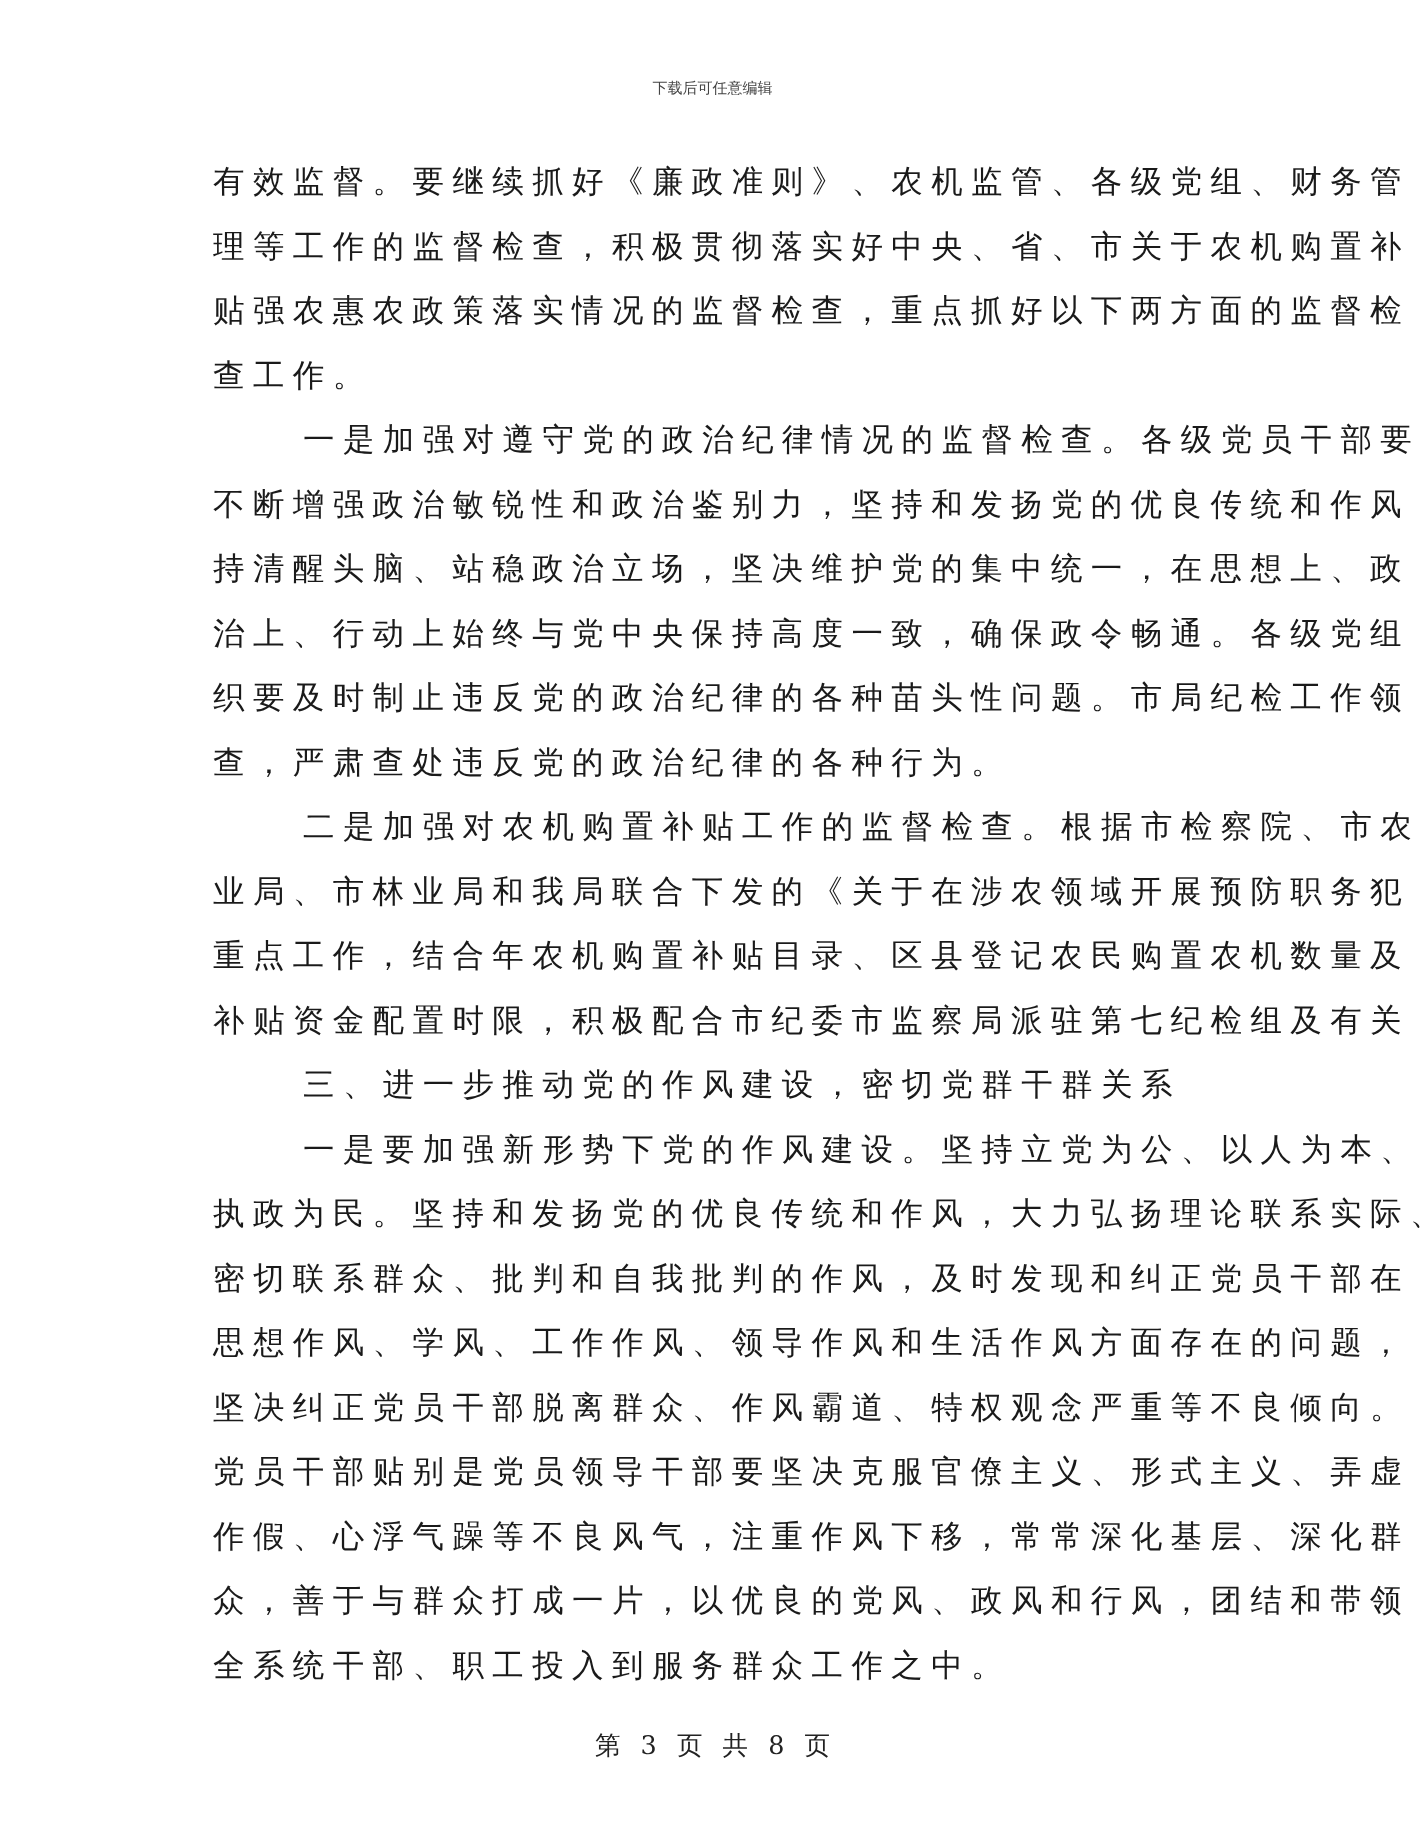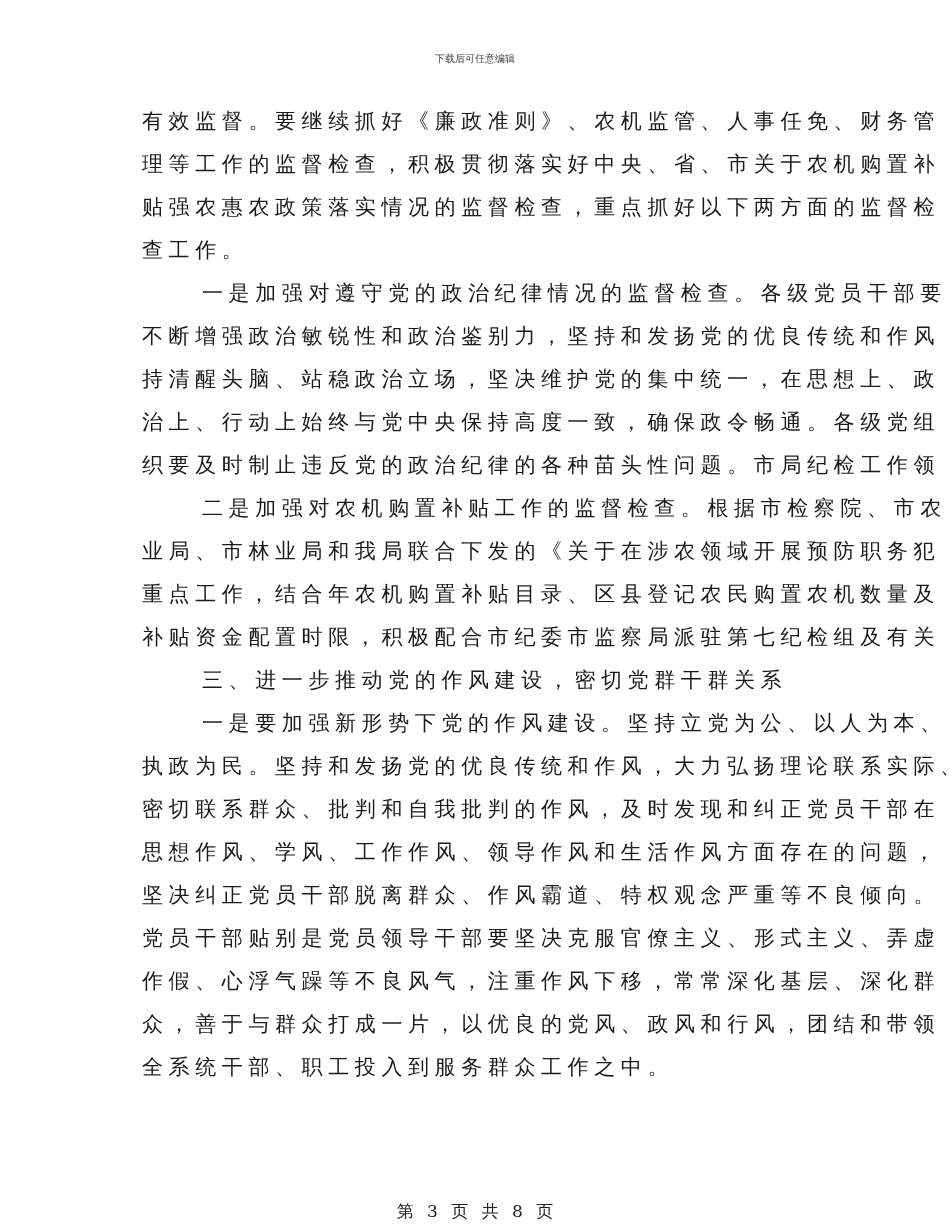--- a/index.html
+++ b/index.html
@@ -5,37 +5,38 @@
     html, body { margin: 0; padding: 0; background: #ffffff; }
     body { width: 950px; height: 1230px; position: relative; overflow: hidden;
            font-family: "DejaVu Serif", "Liberation Serif", serif; color: #1a1a1a; }
     .header { position: absolute; top: 52px; left: 0; width: 950px; text-align: center;
               font-size: 10px; color: #444; font-family: "DejaVu Sans", sans-serif; }
     .body { position: absolute; top: 100px; left: 142px; width: 665px; }
     .line { height: 43px; line-height: 43px; font-size: 21px; white-space: nowrap;
             letter-spacing: 5.6px; }
     .indent { padding-left: 60px; }
     .footer { position: absolute; top: 1152px; left: 0; width: 950px; text-align: center;
-              font-size: 17px; color: #222; word-spacing: 8px; margin-top: 48px; }
+              font-size: 17px; color: #222; word-spacing: 8px; }
   </style>
 </head>
 <body>
 
 <div class="header">下载后可任意编辑</div>
 
 <div class="body">
-  <div class="line">有效监督。要继续抓好《廉政准则》、农机监管、人事任免、财务管</div>
+  <div class="line">有效监督。要继续抓好《廉政准则》、农机监管、各级党组、财务管</div>
   <div class="line">理等工作的监督检查，积极贯彻落实好中央、省、市关于农机购置补</div>
   <div class="line">贴强农惠农政策落实情况的监督检查，重点抓好以下两方面的监督检</div>
   <div class="line">查工作。</div>
   <div class="line indent">一是加强对遵守党的政治纪律情况的监督检查。各级党员干部要</div>
   <div class="line">不断增强政治敏锐性和政治鉴别力，坚持和发扬党的优良传统和作风</div>
   <div class="line">持清醒头脑、站稳政治立场，坚决维护党的集中统一，在思想上、政</div>
   <div class="line">治上、行动上始终与党中央保持高度一致，确保政令畅通。各级党组</div>
   <div class="line">织要及时制止违反党的政治纪律的各种苗头性问题。市局纪检工作领</div>
+  <div class="line">查，严肃查处违反党的政治纪律的各种行为。</div>
   <div class="line indent">二是加强对农机购置补贴工作的监督检查。根据市检察院、市农</div>
   <div class="line">业局、市林业局和我局联合下发的《关于在涉农领域开展预防职务犯</div>
   <div class="line">重点工作，结合年农机购置补贴目录、区县登记农民购置农机数量及</div>
   <div class="line">补贴资金配置时限，积极配合市纪委市监察局派驻第七纪检组及有关</div>
   <div class="line indent">三、进一步推动党的作风建设，密切党群干群关系</div>
   <div class="line indent">一是要加强新形势下党的作风建设。坚持立党为公、以人为本、</div>
   <div class="line">执政为民。坚持和发扬党的优良传统和作风，大力弘扬理论联系实际、</div>
   <div class="line">密切联系群众、批判和自我批判的作风，及时发现和纠正党员干部在</div>
   <div class="line">思想作风、学风、工作作风、领导作风和生活作风方面存在的问题，</div>
   <div class="line">坚决纠正党员干部脱离群众、作风霸道、特权观念严重等不良倾向。</div>

